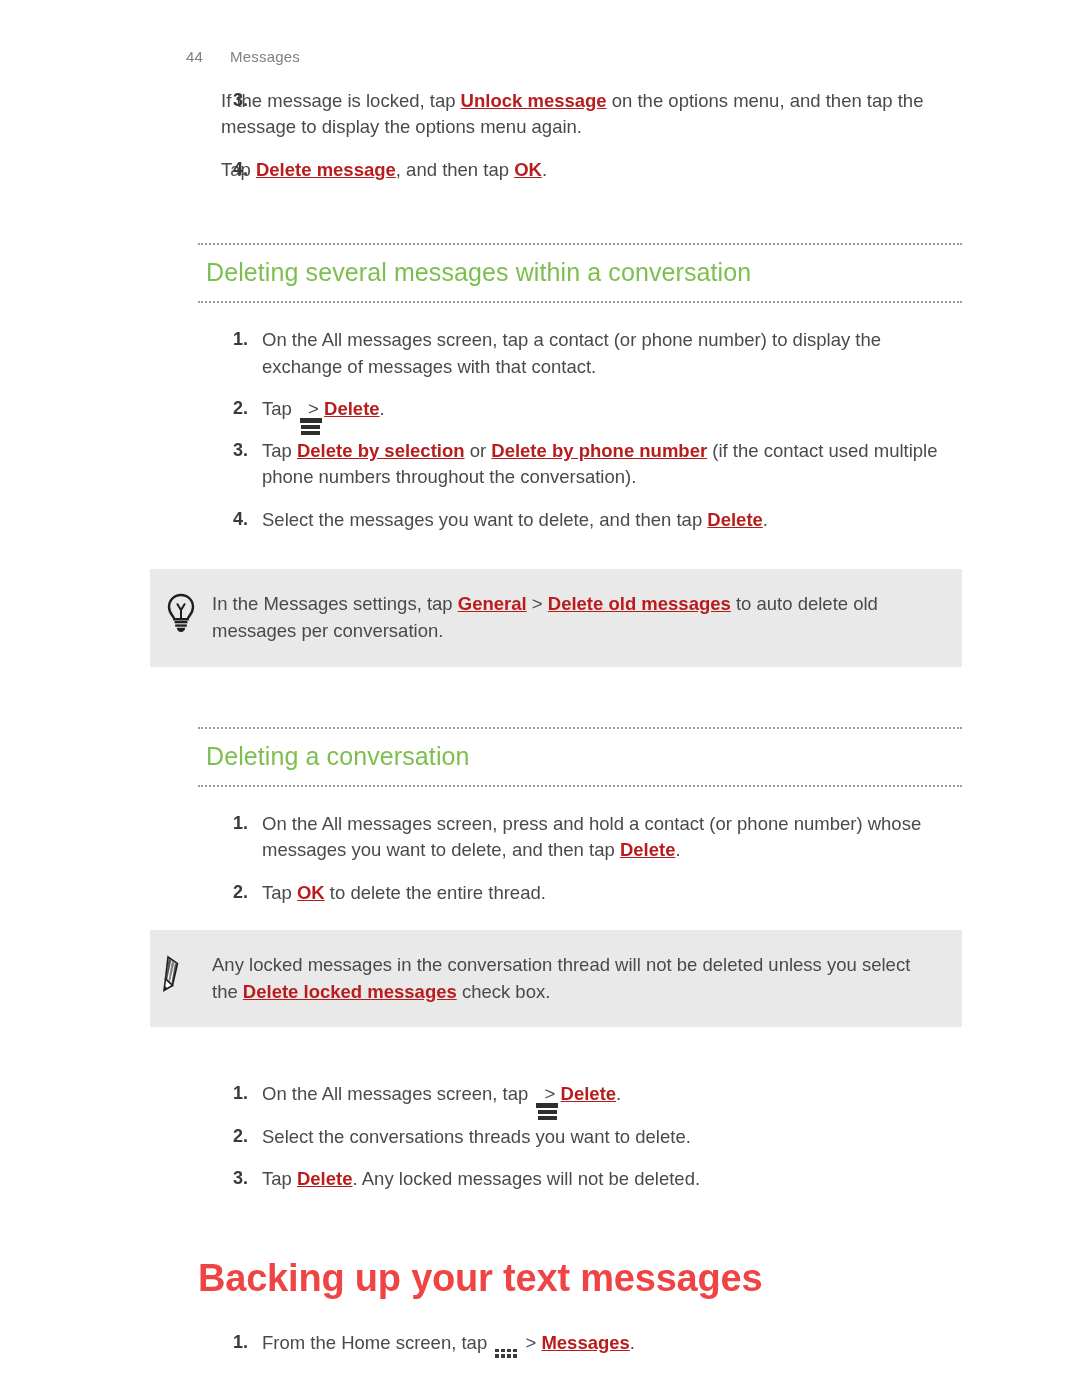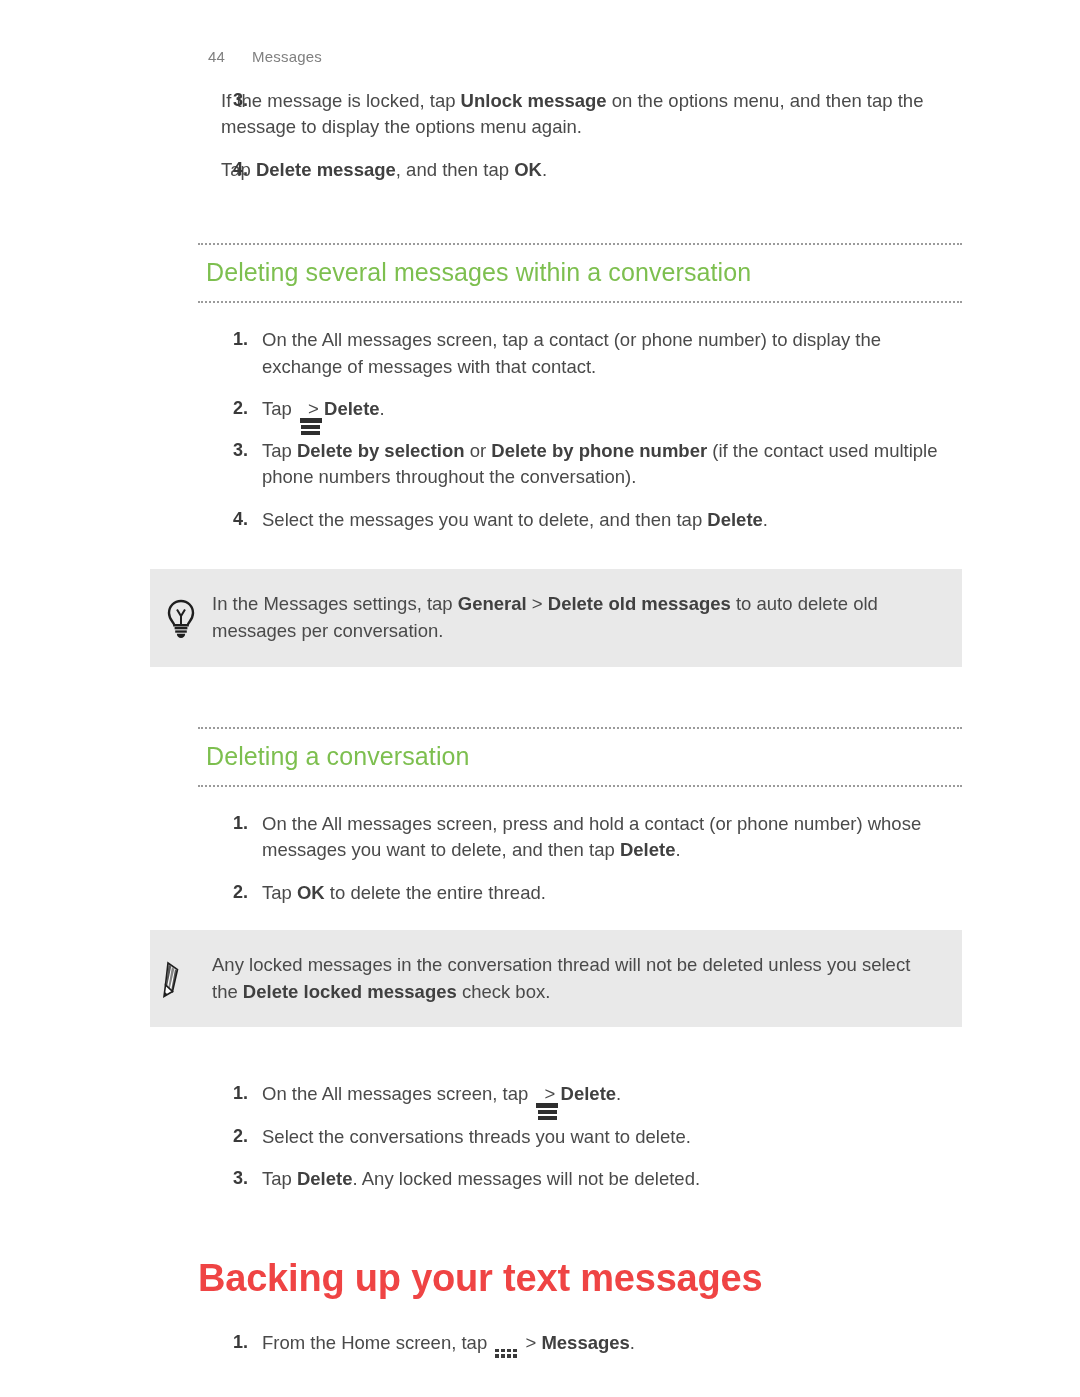--- a/index.html
+++ b/index.html
@@ -22,21 +22,21 @@
     width: 1080px;
     height: 1397px;
     position: relative;
     padding: 0;
   }
 
   
   .running-header {
     position: absolute;
     top: 48px;
-    left: 208px;
+    left: 186px;
     font-size: 15px;
     color: #808080;
     letter-spacing: 0.2px;
     white-space: nowrap;
   }
   .running-header .page-num {
     display: inline-block;
     min-width: 44px;
   }
   .running-header .chapter {
@@ -73,21 +73,21 @@
     width: 30px;
     text-align: right;
     font-weight: bold;
     color: #3a3a3a;
     font-size: 18px;
   }
   
   .indent-list ol.steps li { padding-left: 112px; }
   .indent-list ol.steps li .num { left: 62px; width: 36px; }
 
-  b, strong { font-weight: bold; color: #404040; }
+  b, strong { font-weight: bold; color: #b91c1c; text-decoration: underline; }
 
   
   .subsection {
     margin-top: 30px;
     margin-left: 48px;
     width: 764px;
   }
   .dotted-rule {
     border-top: 2px dotted #9b9b9b;
     height: 0;
@@ -115,21 +115,21 @@
     line-height: 1.1;
   }
 
   
   .callout {
     background: #e9e9e9;
     width: 812px;
     margin-left: 0;
     padding: 22px 20px 22px 0;
     display: flex;
-    align-items: center;
+    align-items: flex-start;
   }
   .callout .callout-icon {
     width: 62px;
     min-width: 62px;
     display: flex;
     justify-content: center;
     padding-top: 2px;
   }
   .callout .callout-text {
     font-size: 18.5px;

